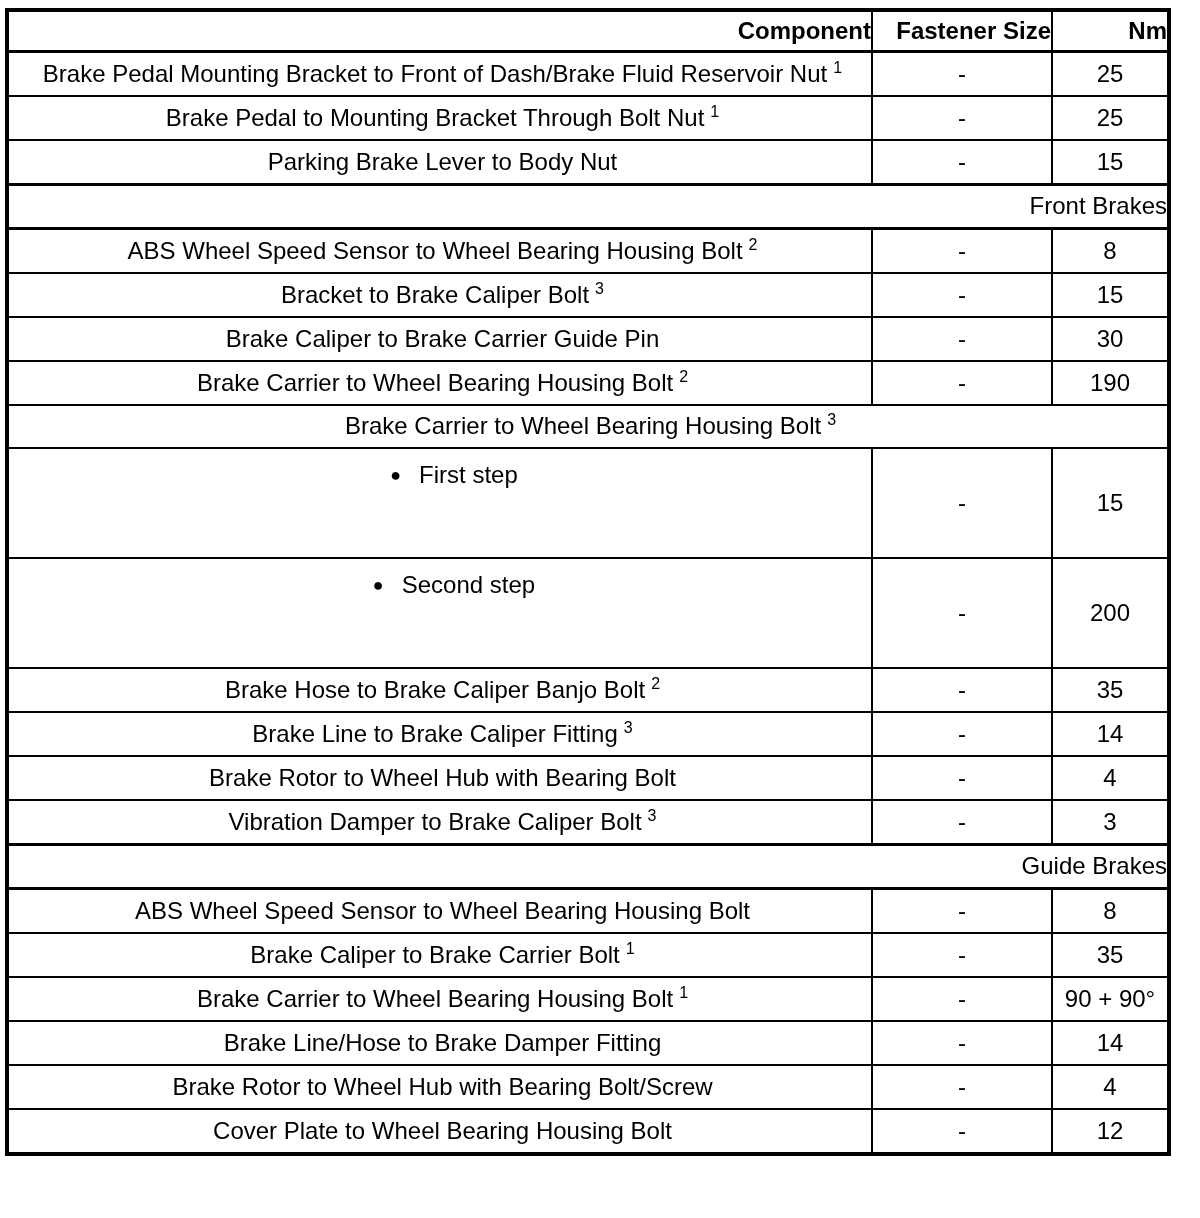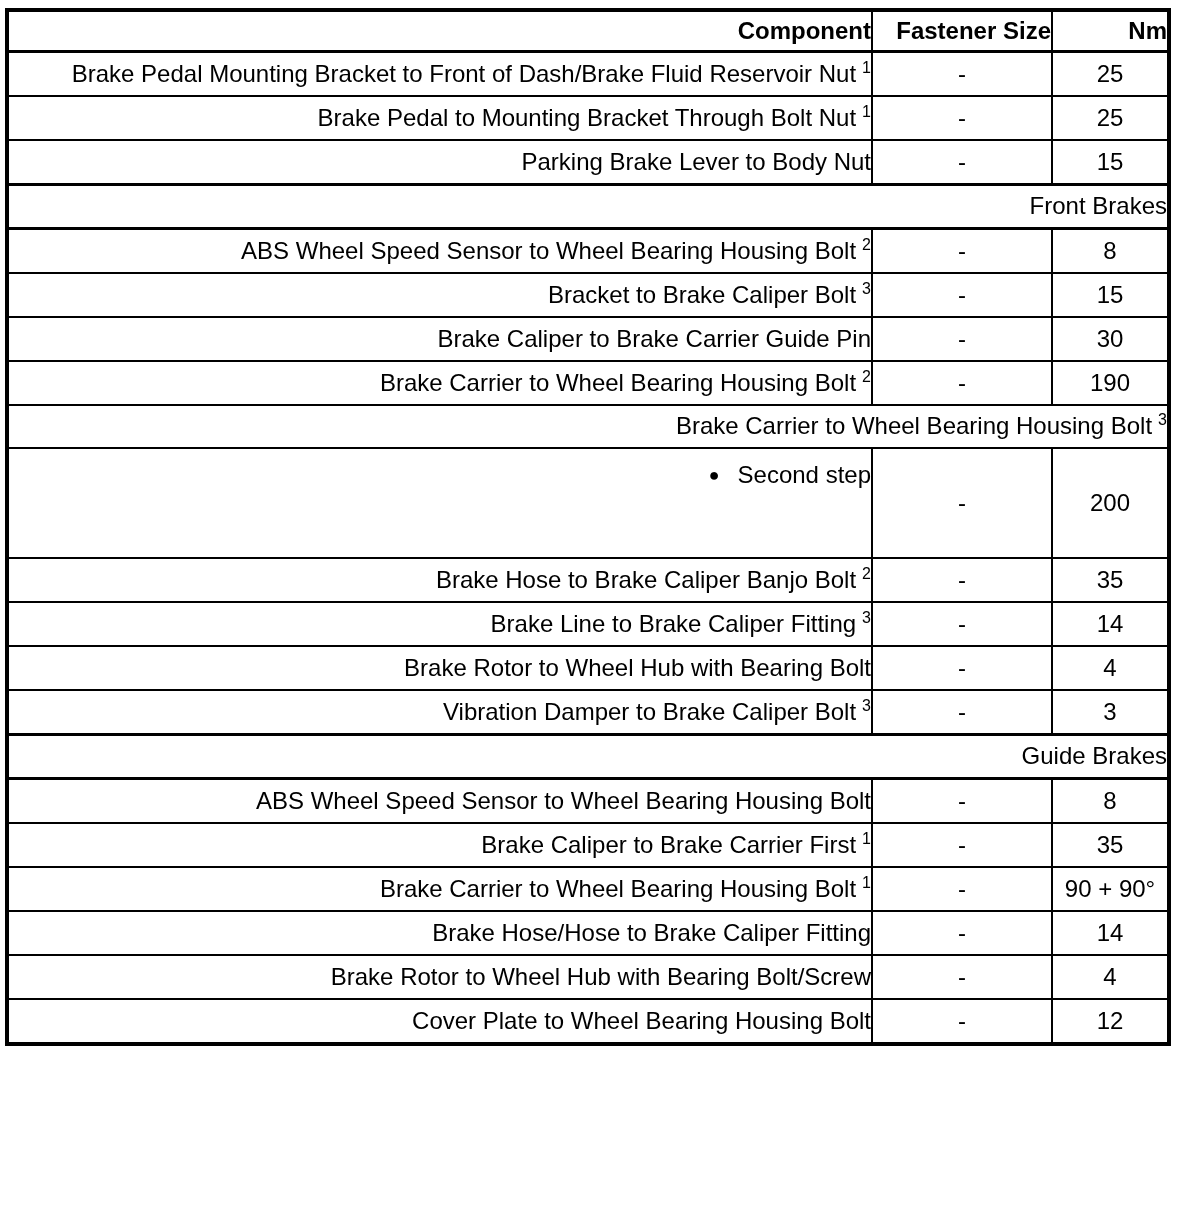--- a/index.html
+++ b/index.html
@@ -46,21 +46,21 @@
   tr.row-full td   { height: 41px; }
   tr.row-step td   { height: 95px; }
   tr.row-section td {
     height: 41px;
     text-align: right;
     vertical-align: middle;
     border-top: 3px solid #000000;
     border-bottom: 3px solid #000000;
   }
   td.c-comp {
-    text-align: right;
+    text-align: center;
     vertical-align: middle;
     padding-left: 5px;
   }
   td.c-center {
     text-align: center;
     vertical-align: middle;
   }
   tr.row-step td.c-comp {
     vertical-align: top;
     padding-top: 13px;
@@ -130,20 +130,25 @@
       </tr>
       <tr class="row-data">
         <td class="c-comp"><span>Brake Carrier to Wheel Bearing Housing Bolt</span><sup class="fn">2</sup></td>
         <td class="c-center">-</td>
         <td class="c-center">190</td>
       </tr>
       <tr class="row-full">
         <td class="c-comp" colspan="3"><span>Brake Carrier to Wheel Bearing Housing Bolt</span><sup class="fn">3</sup></td>
       </tr>
       <tr class="row-step">
+        <td class="c-comp"><span class="bullet">●</span><span>First step</span></td>
+        <td class="c-center">-</td>
+        <td class="c-center">15</td>
+      </tr>
+      <tr class="row-step">
         <td class="c-comp"><span class="bullet">●</span><span>Second step</span></td>
         <td class="c-center">-</td>
         <td class="c-center">200</td>
       </tr>
       <tr class="row-data">
         <td class="c-comp"><span>Brake Hose to Brake Caliper Banjo Bolt</span><sup class="fn">2</sup></td>
         <td class="c-center">-</td>
         <td class="c-center">35</td>
       </tr>
       <tr class="row-data">
@@ -163,31 +168,31 @@
       </tr>
       <tr class="row-section">
         <td class="c-section" colspan="3"><span>Guide Brakes</span></td>
       </tr>
       <tr class="row-data">
         <td class="c-comp"><span>ABS Wheel Speed Sensor to Wheel Bearing Housing Bolt</span></td>
         <td class="c-center">-</td>
         <td class="c-center">8</td>
       </tr>
       <tr class="row-data">
-        <td class="c-comp"><span>Brake Caliper to Brake Carrier First</span><sup class="fn">1</sup></td>
+        <td class="c-comp"><span>Brake Caliper to Brake Carrier Bolt</span><sup class="fn">1</sup></td>
         <td class="c-center">-</td>
         <td class="c-center">35</td>
       </tr>
       <tr class="row-data">
         <td class="c-comp"><span>Brake Carrier to Wheel Bearing Housing Bolt</span><sup class="fn">1</sup></td>
         <td class="c-center">-</td>
         <td class="c-center">90 + 90°</td>
       </tr>
       <tr class="row-data">
-        <td class="c-comp"><span>Brake Hose/Hose to Brake Caliper Fitting</span></td>
+        <td class="c-comp"><span>Brake Line/Hose to Brake Damper Fitting</span></td>
         <td class="c-center">-</td>
         <td class="c-center">14</td>
       </tr>
       <tr class="row-data">
         <td class="c-comp"><span>Brake Rotor to Wheel Hub with Bearing Bolt/Screw</span></td>
         <td class="c-center">-</td>
         <td class="c-center">4</td>
       </tr>
       <tr class="row-data">
         <td class="c-comp"><span>Cover Plate to Wheel Bearing Housing Bolt</span></td>

